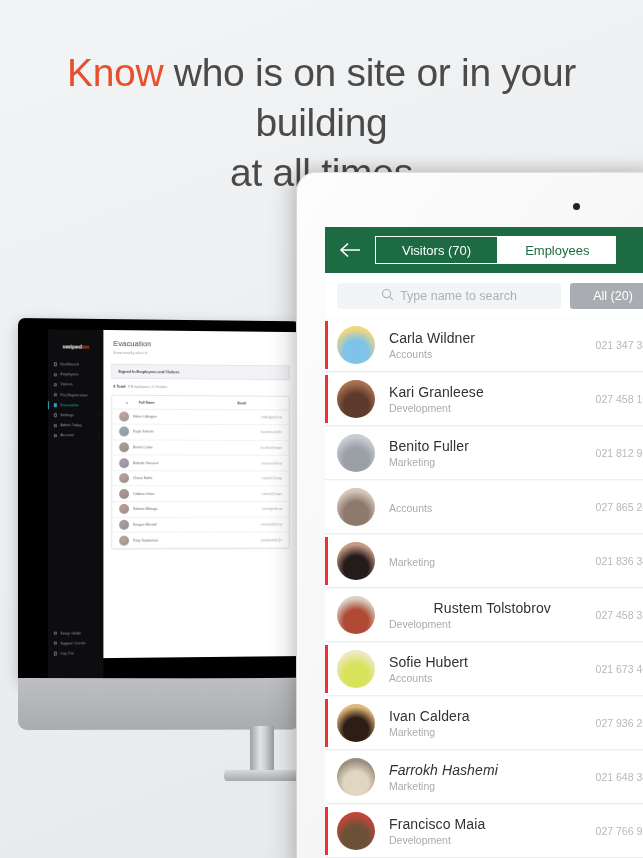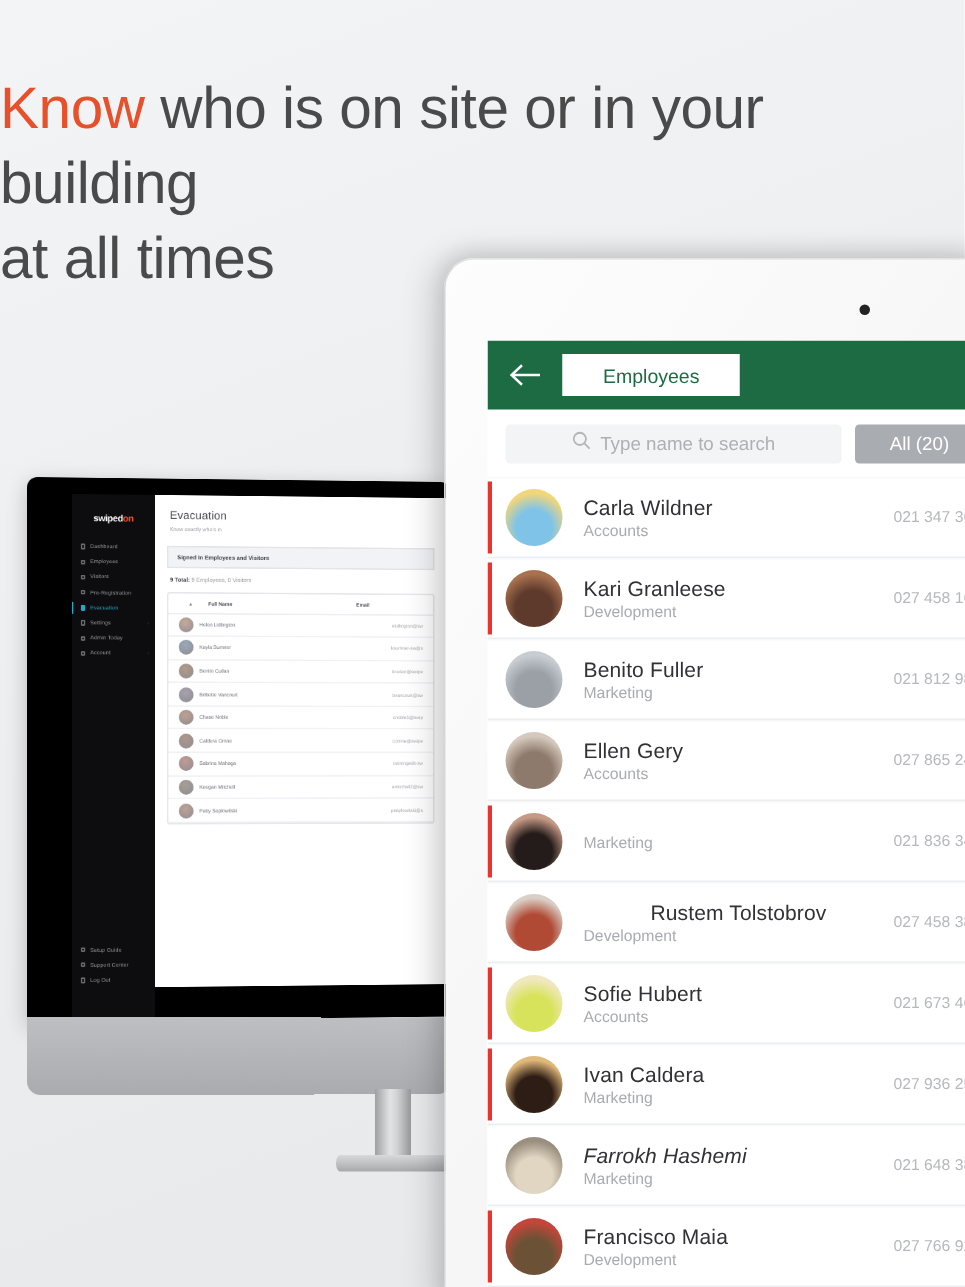--- a/index.html
+++ b/index.html
@@ -6,21 +6,21 @@
   html,body { width:643px; height:858px; overflow:hidden; }
   body {
     font-family:"Liberation Sans", sans-serif;
     background:linear-gradient(160deg,#f3f4f5 0%,#eceef0 45%,#e6e8ea 100%);
     position:relative;
   }
 
   
   .headline {
     position:absolute; left:0; top:48px; width:643px;
-    line-height:1.28;
+    text-align:center; line-height:1.28;
     font-size:39px; font-weight:300; color:#4a4a4a;
     letter-spacing:-0.3px;
   }
   .headline .accent { color:#e8502b; }
 
   
   .imac { position:absolute; left:18px; top:318px; width:296px; height:428px; }
   .imac-screen {
     position:absolute; left:0; top:0; width:288px; height:363px;
     background:#000; border-radius:7px 7px 0 0;
@@ -288,20 +288,21 @@
   <div class="tab-cam"></div>
   <div class="tab-screen">
 
     <div class="tb-header">
       <div class="back-arrow">
         <svg width="22" height="16" viewBox="0 0 22 16" fill="none" stroke="#ffffff" stroke-width="1.6">
           <path d="M9 1.5 L2 8 L9 14.5 M2 8 H21"></path>
         </svg>
       </div>
       <div class="tb-tabs" id="tb-tabs">
+          <div class="tb-tab">Visitors (70)</div>
           <div class="tb-tab active">Employees</div>
         </div>
     </div>
 
     <div class="tb-search-bar">
       <div class="tb-search">
         <span>
           <svg width="13" height="13" viewBox="0 0 14 14" fill="none" stroke="#b2b5ba" stroke-width="1.3">
             <circle cx="6" cy="6" r="4.4"></circle>
               <path d="M9.3 9.3 L13 13"></path>
@@ -333,21 +334,20 @@
           <span class="tb-avatar" style="background: radial-gradient(circle at 50% 68%, rgb(154, 160, 166) 0%, rgb(154, 160, 166) 38%, rgb(200, 205, 210) 72%, rgb(200, 205, 210) 100%);"></span>
           <span class="tb-txt">
             <span class="tb-name" style="display: block;">Benito Fuller</span>
             <span class="tb-dept" style="display: block;">Marketing</span>
           </span>
           <span class="tb-phone">021 812 987</span>
         </div>
         <div class="tb-row">
           <span class="tb-avatar" style="background: radial-gradient(circle at 50% 68%, rgb(142, 122, 108) 0%, rgb(142, 122, 108) 38%, rgb(213, 200, 189) 72%, rgb(213, 200, 189) 100%);"></span>
           <span class="tb-txt">
-            <span class="tb-name" style="display: block;">Ellen Gery</span>
             <span class="tb-dept" style="display: block;">Accounts</span>
           </span>
           <span class="tb-phone">027 865 245</span>
         </div>
         <div class="tb-row flag">
           <span class="tb-avatar" style="background: radial-gradient(circle at 50% 68%, rgb(36, 28, 26) 0%, rgb(36, 28, 26) 38%, rgb(199, 154, 134) 72%, rgb(199, 154, 134) 100%);"></span>
           <span class="tb-txt">
             <span class="tb-dept" style="display: block;">Marketing</span>
           </span>
           <span class="tb-phone">021 836 345</span>

